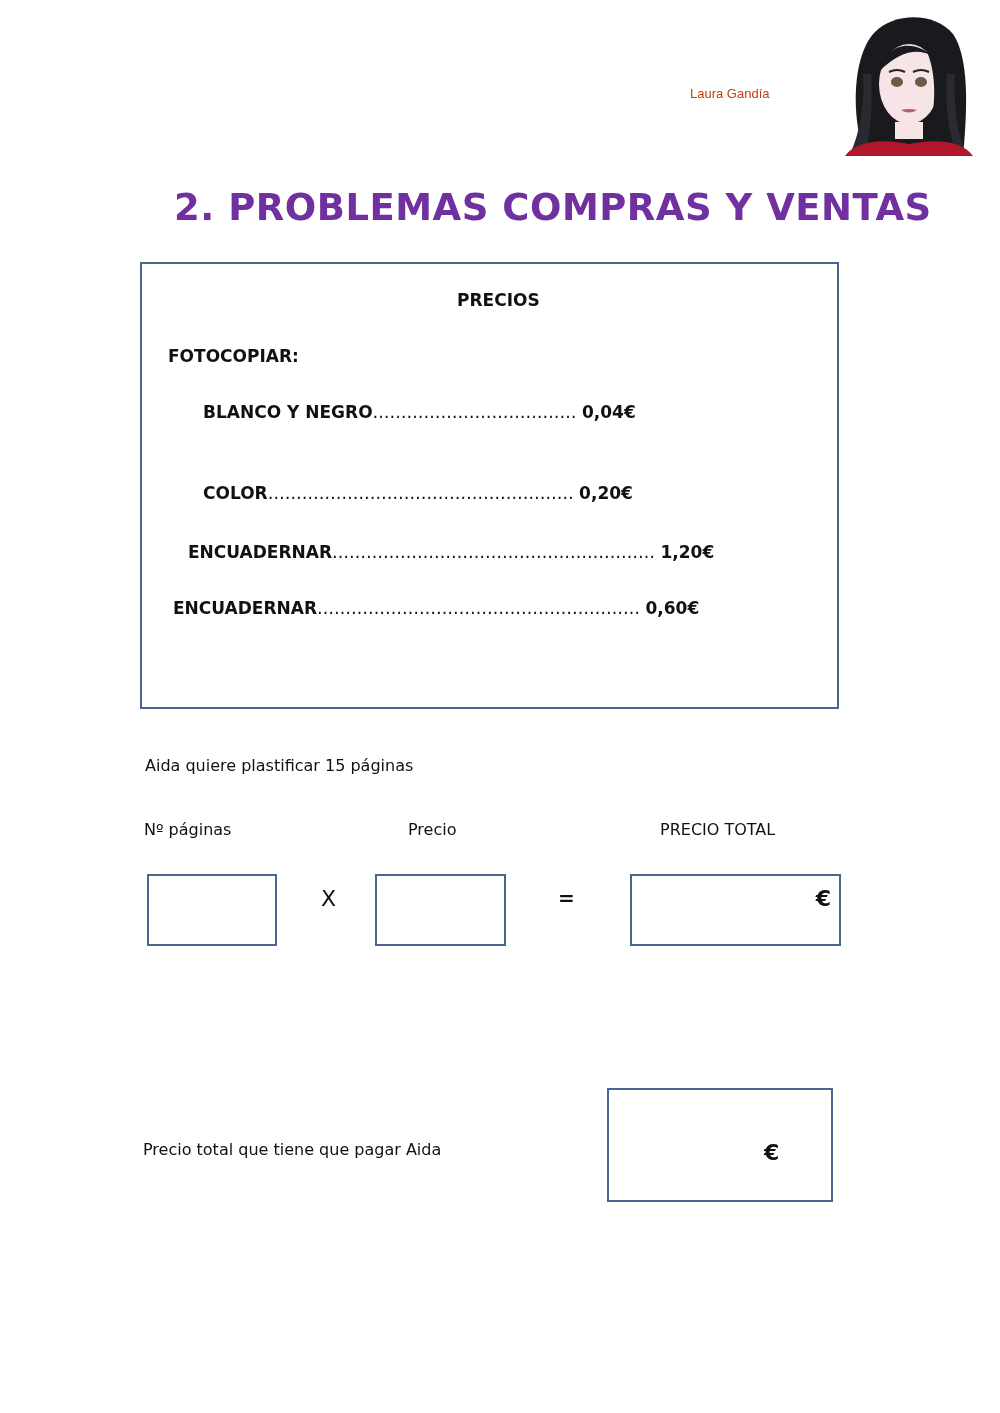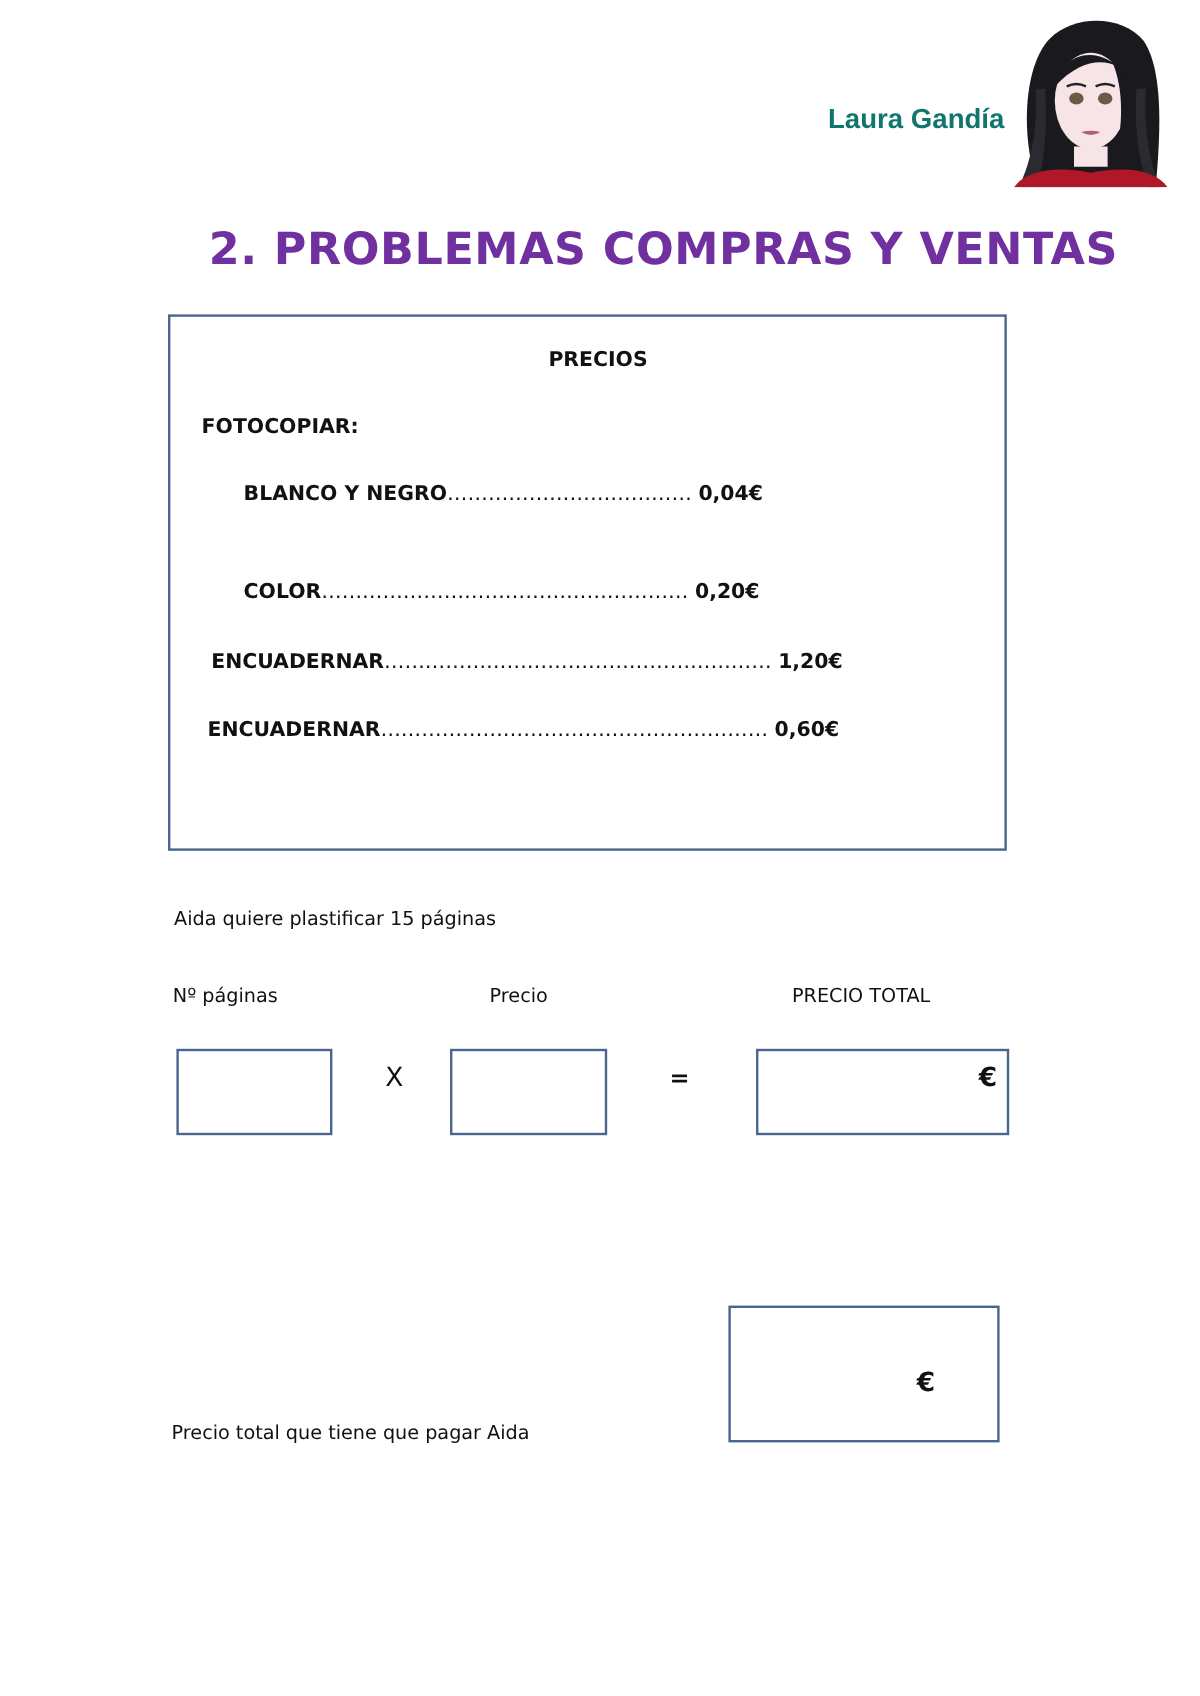--- a/index.html
+++ b/index.html
@@ -1,45 +1,45 @@
 <!DOCTYPE html>
 <html><head>
   <meta charset="utf-8">
   <style>
     html, body { margin: 0; padding: 0; background: #ffffff; }
     body { width: 1000px; height: 1413px; position: relative; overflow: hidden;
            font-family: "DejaVu Sans", sans-serif; color: #111; }
     .abs { position: absolute; }
-    .author { left: 690px; top: 86px; font-family: "Liberation Sans", sans-serif; font-size: 23px; color: #0f766e; font-weight: bold; }
+    .author { left: 690px; top: 86px; font-family: "Liberation Sans", sans-serif; font-size: 13px; color: #c2410c; }
     .avatar { left: 845px; top: 14px; width: 130px; height: 142px; }
     .title { left: 174px; top: 186px; font-size: 37px; font-weight: bold; color: #7030a0; letter-spacing: 0.5px; white-space: nowrap; }
     .price-box { left: 140px; top: 262px; width: 699px; height: 447px; border: 2px solid #4a6690; box-sizing: border-box; }
     .pb-text { font-size: 17px; font-weight: bold; color: #111; white-space: nowrap; }
     .precios { left: 457px; top: 290px; }
     .fotocopiar { left: 168px; top: 346px; }
     .row-bn { left: 203px; top: 402px; }
     .row-color { left: 203px; top: 458px; margin-top: 25px; }
-    .row-enc { left: 176px; top: 542px; }
+    .row-enc { left: 188px; top: 542px; }
     .row-plast { left: 173px; top: 598px; }
     .dots { font-weight: normal; letter-spacing: 0; }
     .q-text { font-size: 16px; color: #111; white-space: nowrap; }
     .question { left: 145px; top: 756px; }
     .lbl-pag { left: 144px; top: 820px; }
     .lbl-precio { left: 408px; top: 820px; }
     .lbl-total { left: 660px; top: 820px; text-align: center; }
     .input-box { border: 2px solid #4a6690; box-sizing: border-box; background: #fff; }
     .box-pag { left: 147px; top: 874px; width: 130px; height: 72px; }
     .box-precio { left: 375px; top: 874px; width: 131px; height: 72px; }
     .box-total { left: 630px; top: 874px; width: 211px; height: 72px; }
     .op { font-size: 22px; color: #111; }
     .op-x { left: 321px; top: 886px; }
     .op-eq { left: 558px; top: 886px; font-size: 20px; font-weight: bold; }
     .euro { font-size: 22px; font-weight: bold; color: #111; position: absolute; }
     .euro-total { right: 8px; top: 10px; }
-    .final-label { left: 143px; top: 1140px; margin-top: 44px; }
+    .final-label { left: 143px; top: 1140px; }
     .box-final { left: 607px; top: 1088px; width: 226px; height: 114px; }
     .euro-final { left: 155px; top: 50px; }
   </style>
 </head>
 <body>
 
 <div class="abs author">Laura Gandía</div>
 
 <div class="abs avatar">
   <svg width="130" height="142" viewBox="0 0 130 142">

